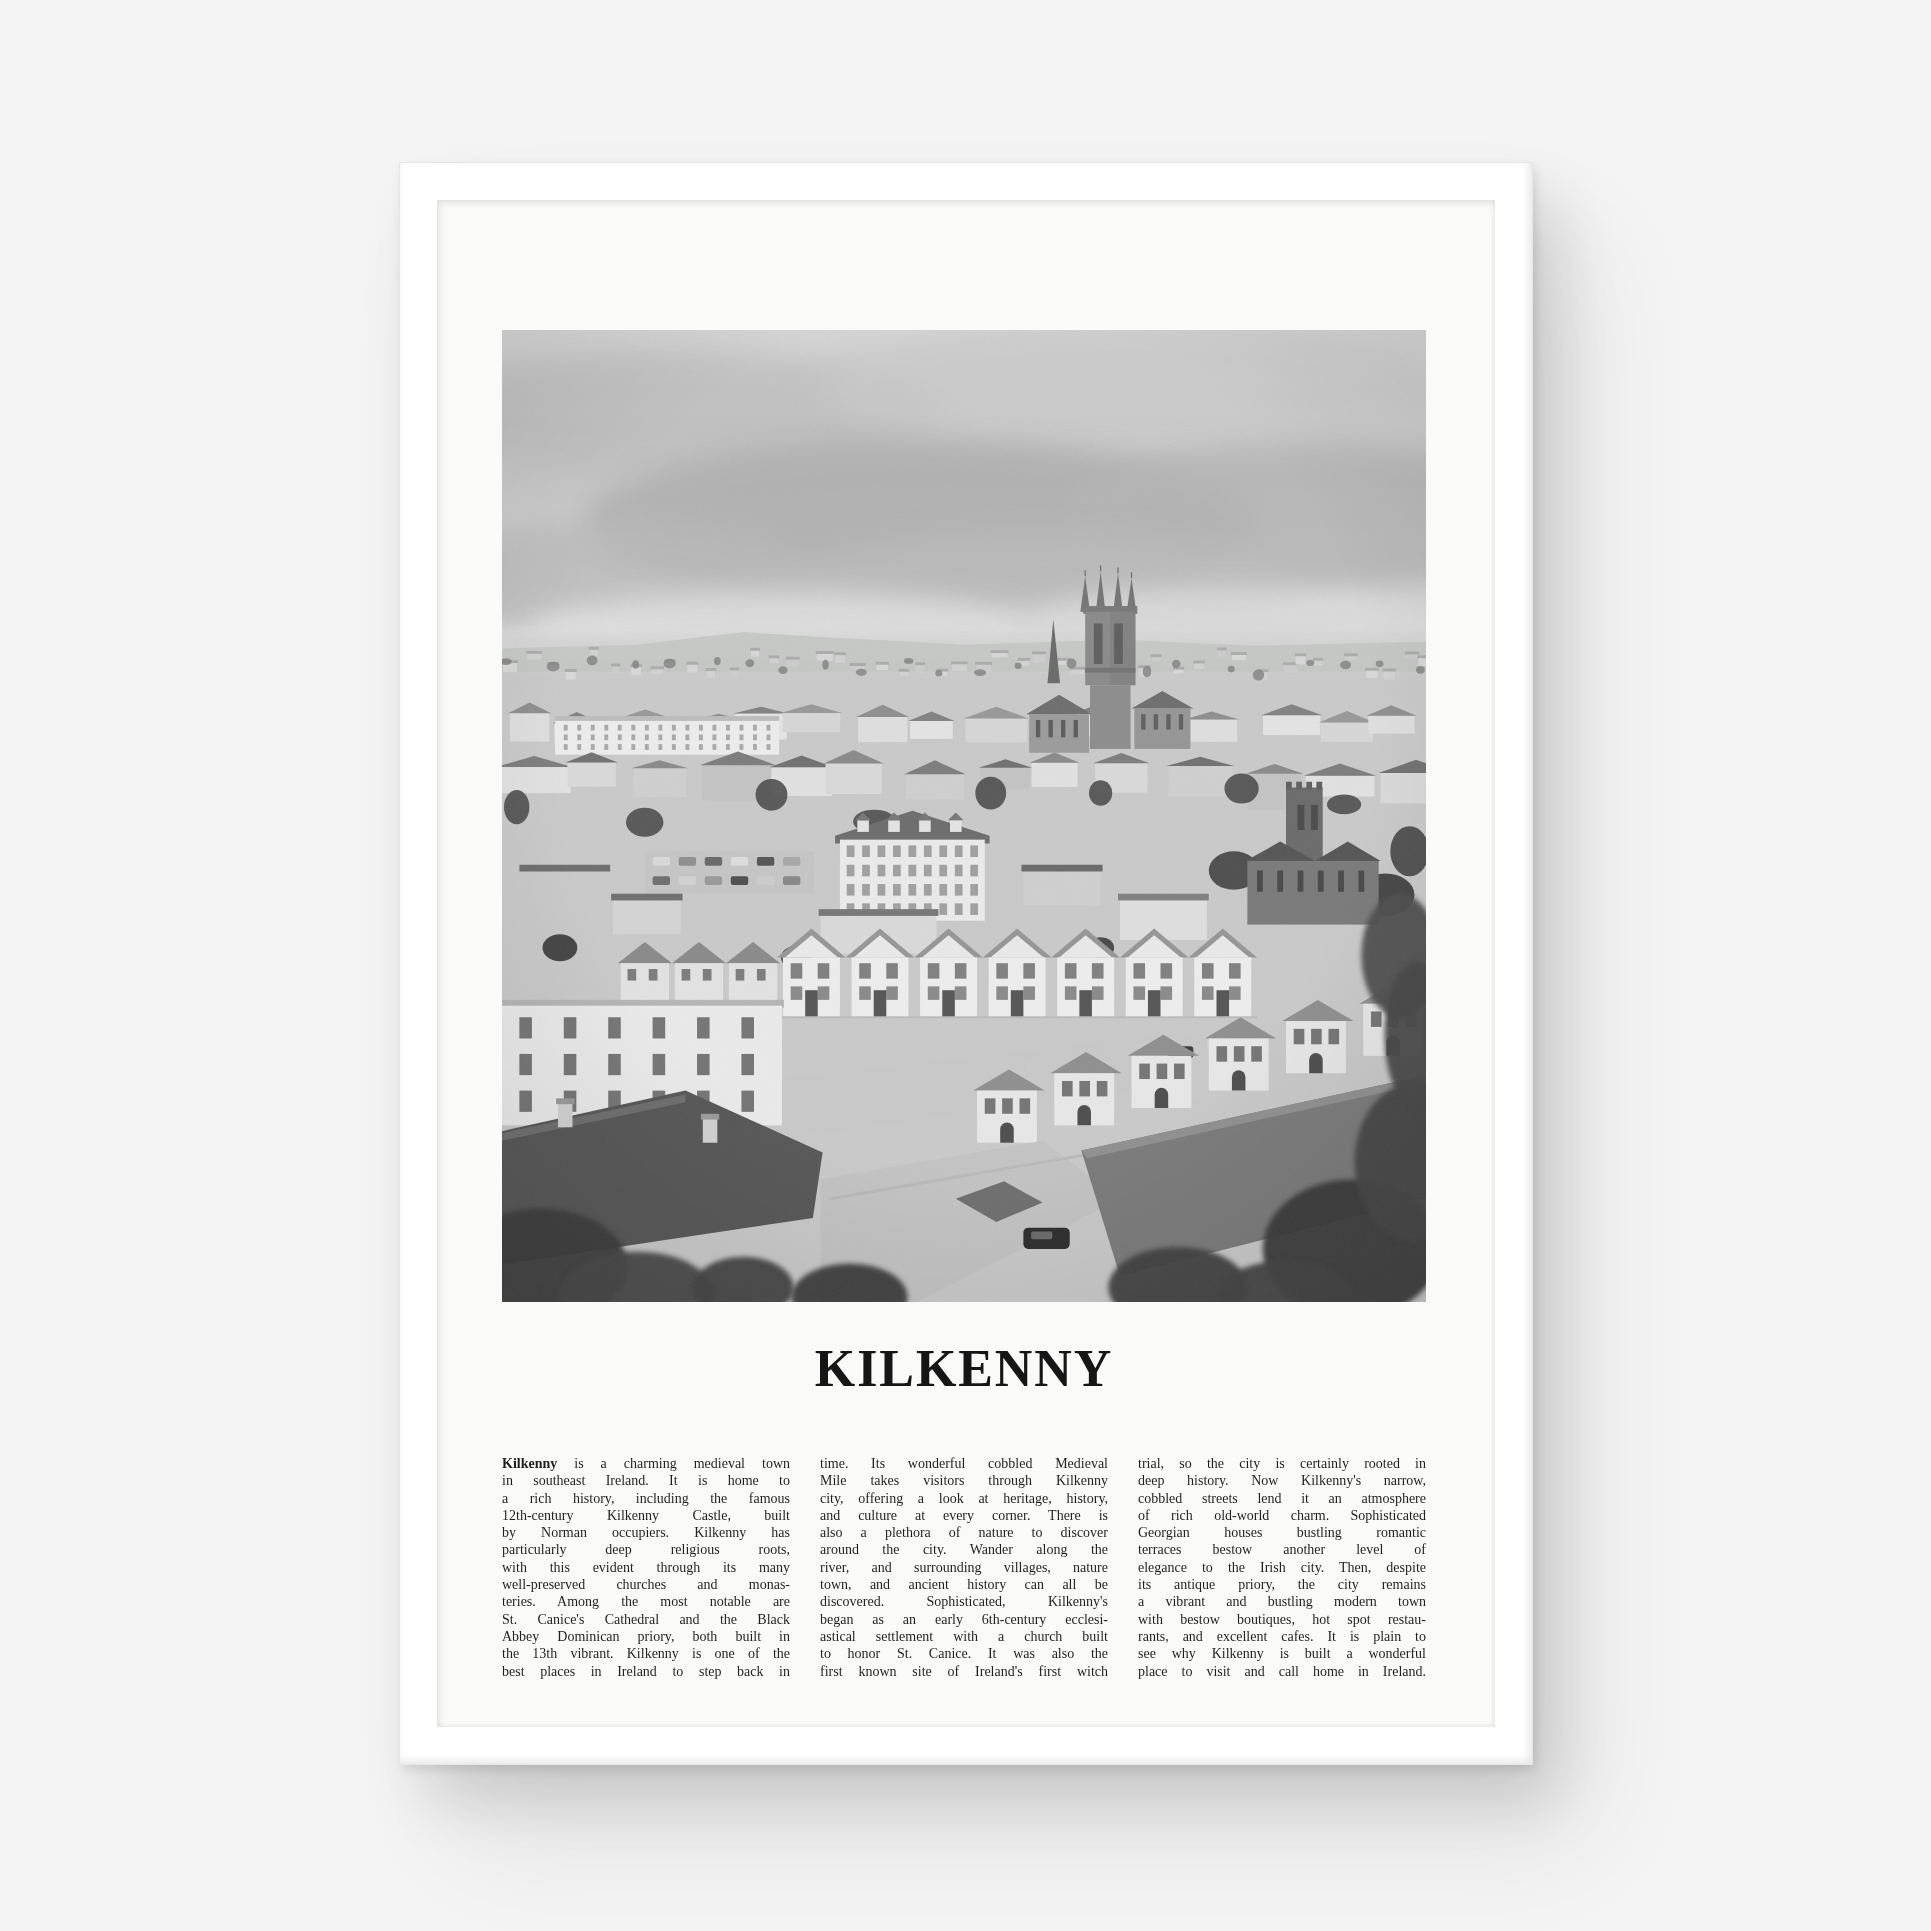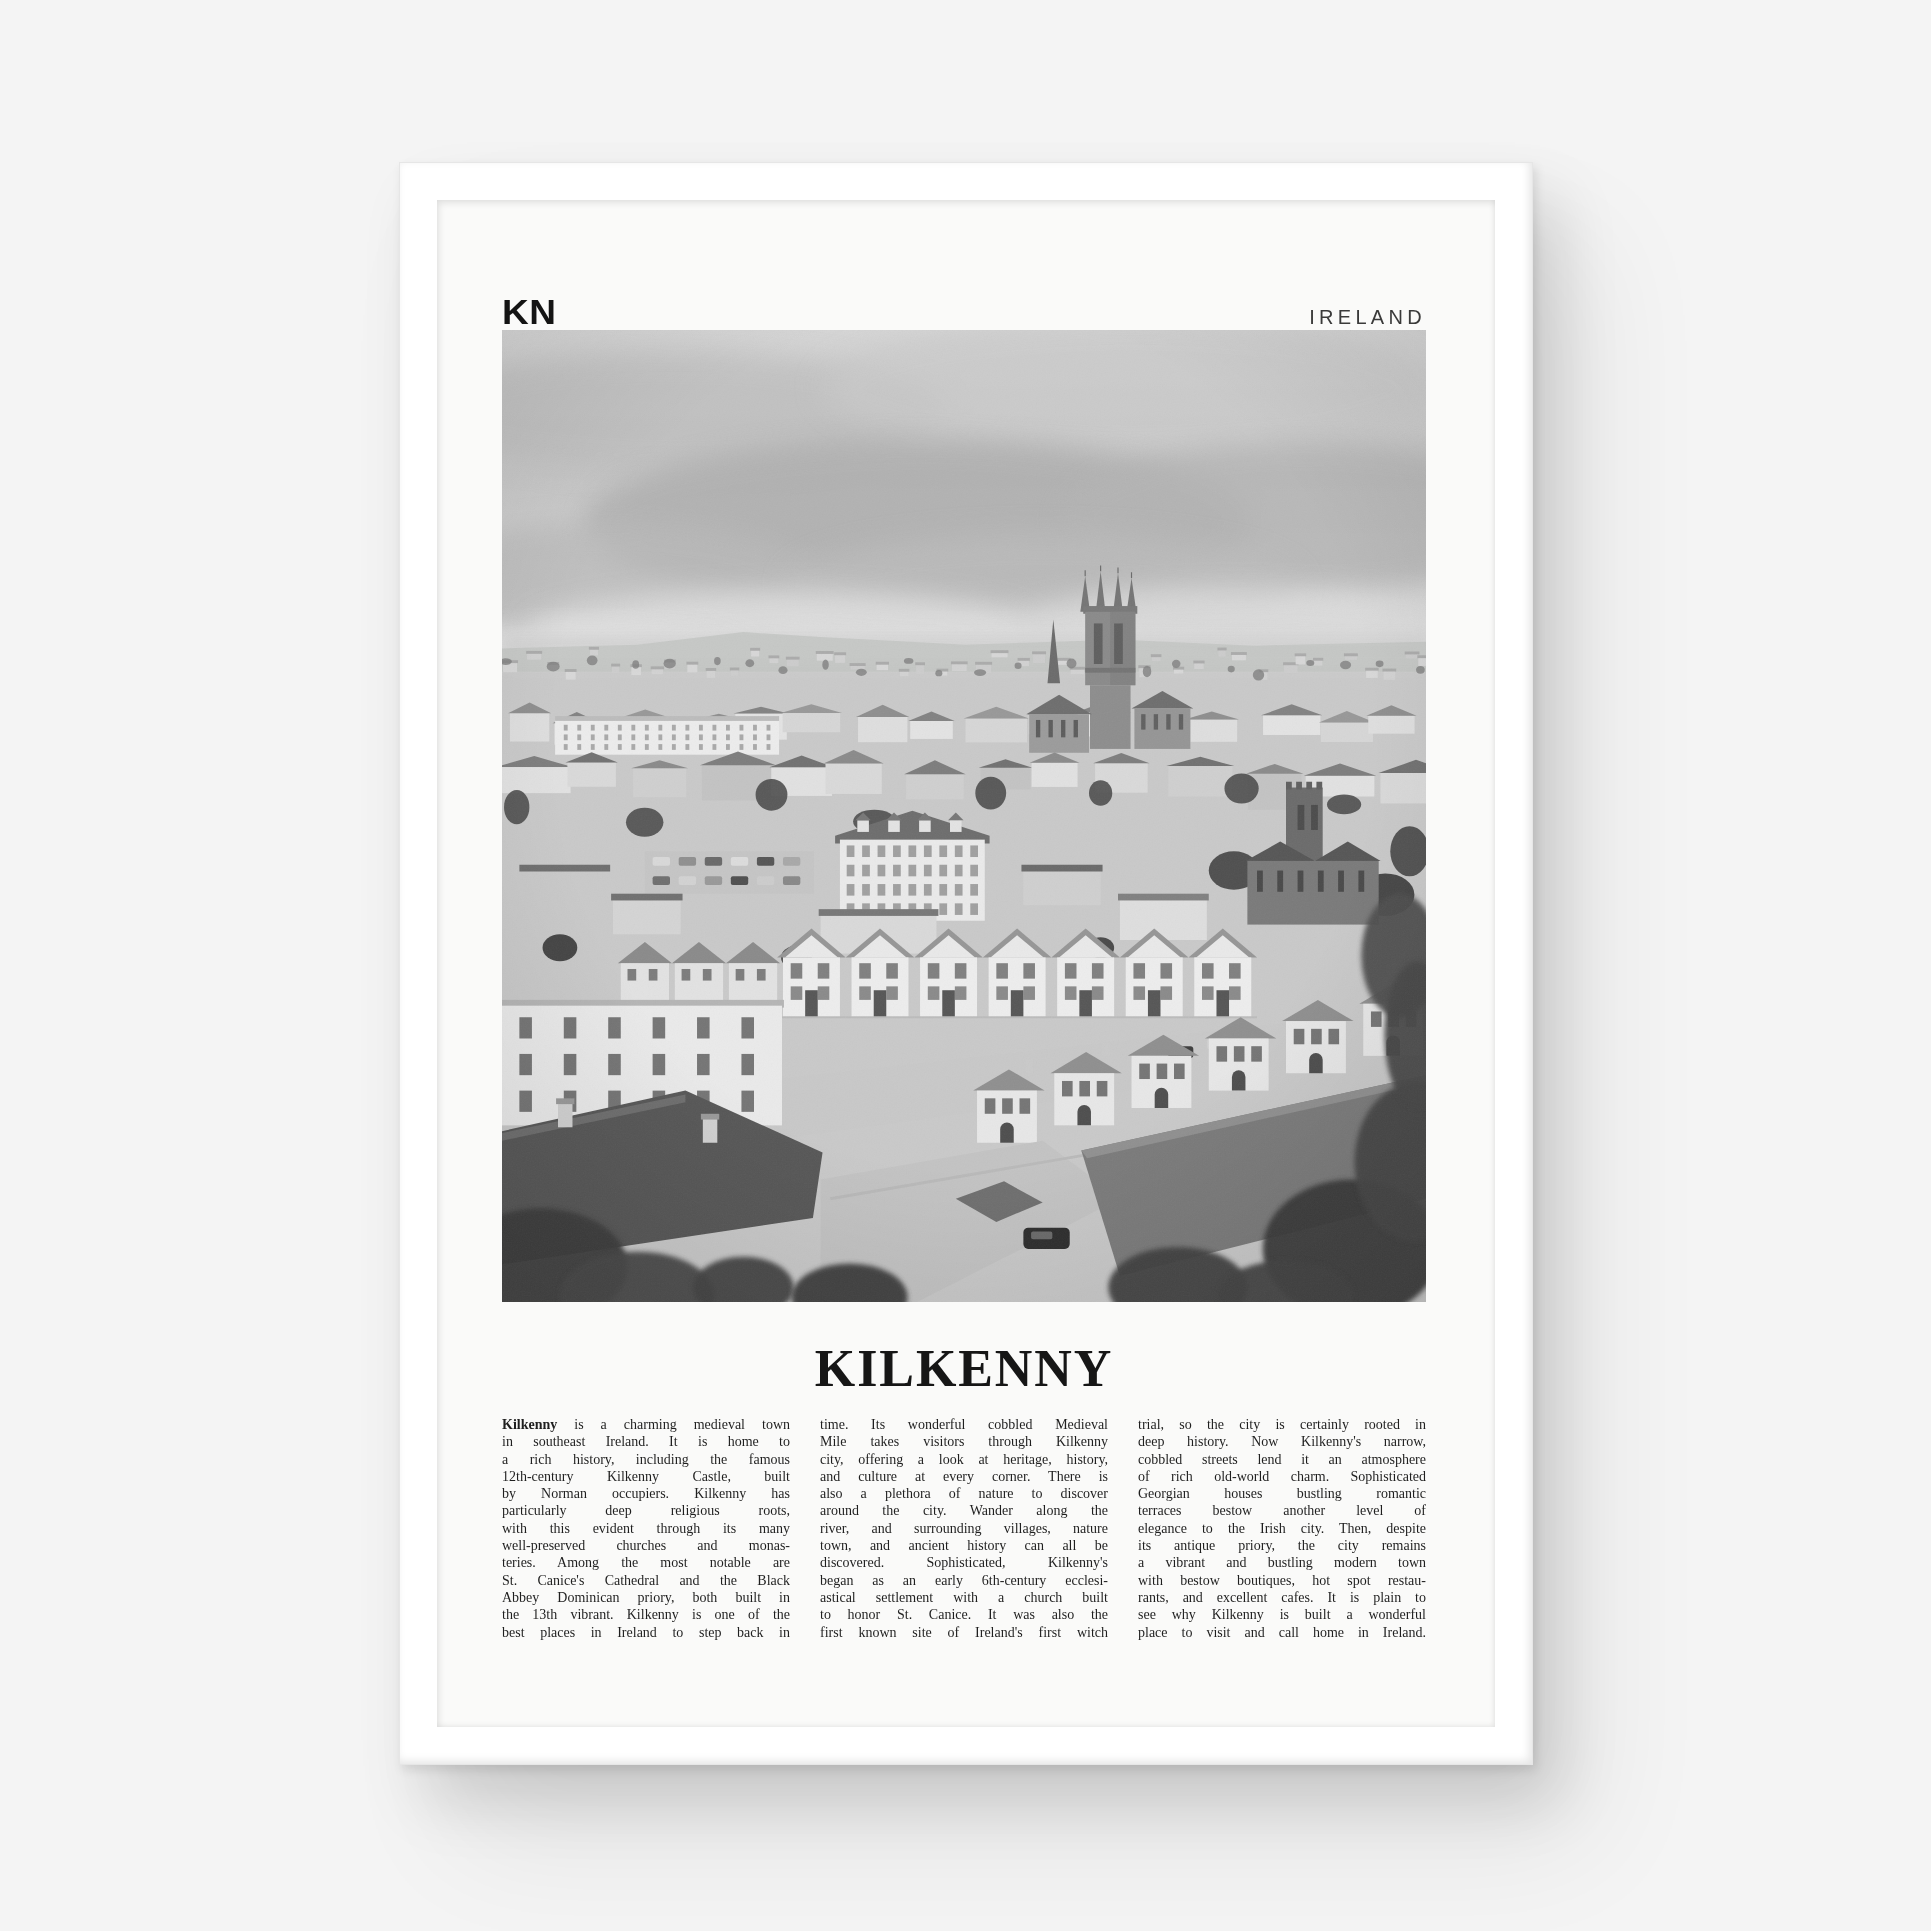--- a/index.html
+++ b/index.html
@@ -17,36 +17,32 @@
             justify-content:space-between;align-items:baseline;}
   .logo{font-size:37px;line-height:1;font-weight:800;letter-spacing:0.5px;color:#141414;
         transform:scaleY(.97);}
   .country{font-size:20px;line-height:1;font-weight:400;letter-spacing:4.3px;color:#3a3a3a;}
   .photo{position:absolute;left:0;top:130px;width:924px;height:972px;background:#cfcfcf;overflow:hidden;}
   .photo svg{display:block;width:100%;height:100%;}
   .title{position:absolute;left:0;top:1143px;width:100%;margin:0;text-align:center;
          font-family:"Liberation Serif","DejaVu Serif",serif;font-weight:700;
          font-size:52px;line-height:1;letter-spacing:1.9px;color:#161616;}
   .columns{position:absolute;left:0;top:1216px;width:924px;display:flex;gap:30px;}
-  .col{width:288px;flex:0 0 288px;}
+  .col{width:288px;flex:0 0 288px;margin-top:39px;}
   .line{font-family:"Liberation Serif","DejaVu Serif",serif;font-size:14px;line-height:17.3px;
         color:#1f1f1f;text-align:justify;text-align-last:justify;white-space:normal;}
   .line b{font-weight:700;}
 </style>
 </head>
 <body>
 
 <div class="page">
   <div class="frame">
     <div class="matte">
       <div class="content">
-        <div class="masthead">
-          <div class="logo">KN</div>
-          <div class="country">IRELAND</div>
-        </div>
         <div class="photo">
           <svg id="scene" viewBox="0 0 957 1007" preserveAspectRatio="none" role="img" aria-label="Black and white aerial view over the rooftops of Kilkenny with St Mary's Cathedral tower on the skyline under a cloudy sky">
               <defs>
                 <linearGradient id="sky" x1="0" y1="0" x2="0" y2="1">
                   <stop offset="0%" stop-color="#d5d5d5"></stop>
                   <stop offset="35%" stop-color="#c7c7c7"></stop>
                   <stop offset="70%" stop-color="#d8d8d8"></stop>
                   <stop offset="100%" stop-color="#e3e3e3"></stop>
                 </linearGradient>
                 <radialGradient id="vig" cx="50%" cy="42%" r="80%">

